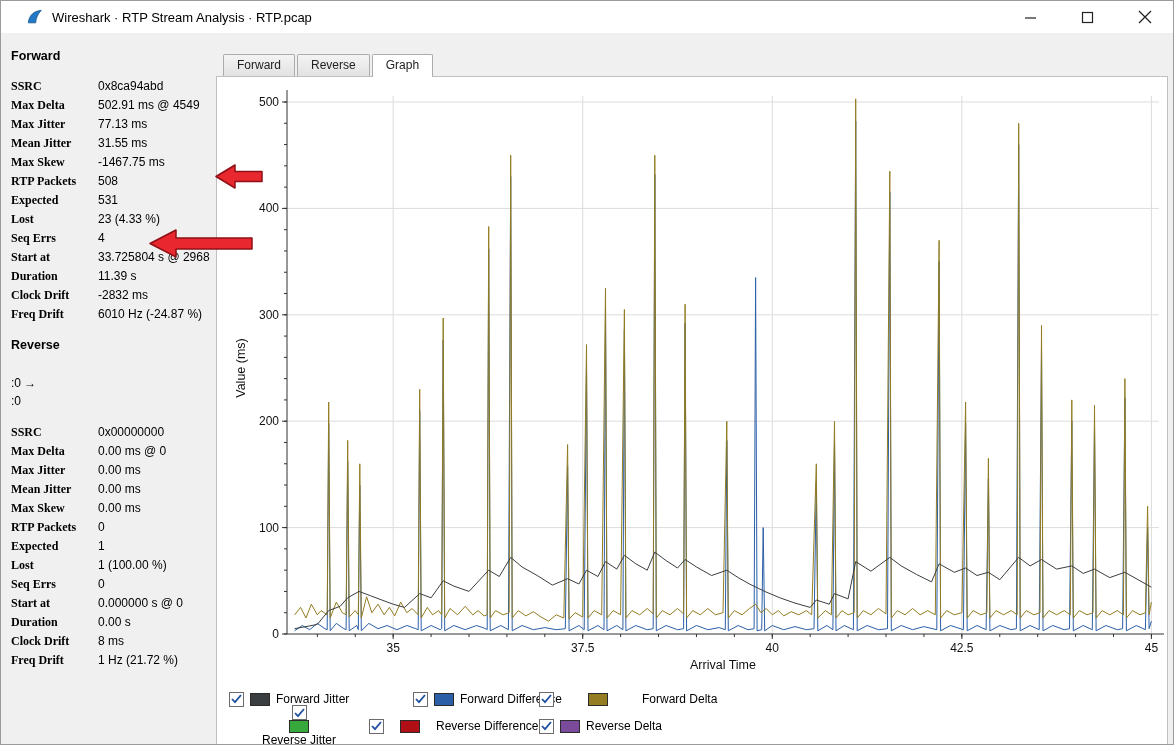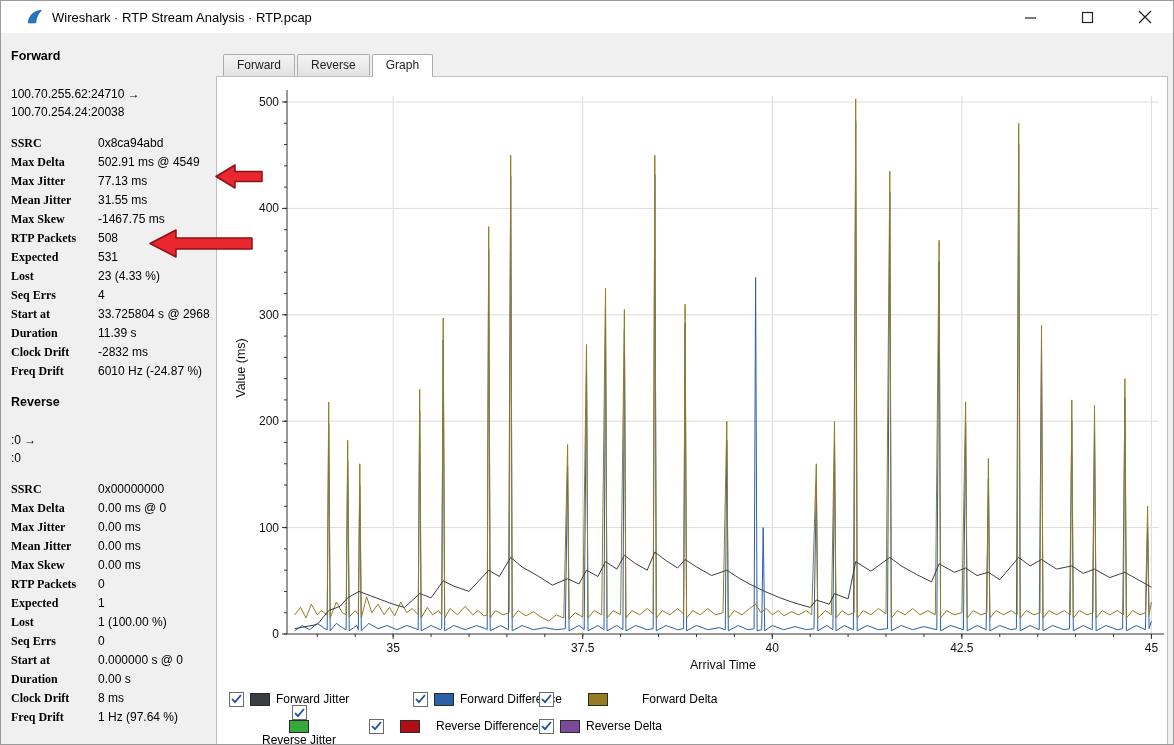--- a/index.html
+++ b/index.html
@@ -68,24 +68,20 @@
             <path d="M1 1 L13 13 M13 1 L1 13" stroke="#222" stroke-width="1.3"></path>
           </svg>
       </div>
     </div>
   </div>
 
   <div class="body">
 
     <div class="left-panel">
       <div class="section-heading">Forward</div>
-      <div class="flow-block">
-        <div class="flow">100.70.255.62:24710 →</div>
-        <div class="flow">100.70.254.24:20038</div>
-      </div>
       <div class="stats" id="forward-stats">
           <div class="stat-row">
             <span class="stat-label">SSRC</span>
             <span class="stat-value">0x8ca94abd</span>
           </div>
           <div class="stat-row">
             <span class="stat-label">Max Delta</span>
             <span class="stat-value">502.91 ms @ 4549</span>
           </div>
           <div class="stat-row">
@@ -183,21 +179,21 @@
           <div class="stat-row">
             <span class="stat-label">Duration</span>
             <span class="stat-value">0.00 s</span>
           </div>
           <div class="stat-row">
             <span class="stat-label">Clock Drift</span>
             <span class="stat-value">8 ms</span>
           </div>
           <div class="stat-row">
             <span class="stat-label">Freq Drift</span>
-            <span class="stat-value">1 Hz (97.64 %)</span>
+            <span class="stat-value">1 Hz (21.72 %)</span>
           </div>
         </div>
     </div>
 
     <div class="main">
       <div class="tabbar">
         <div class="tab">Forward</div>
         <div class="tab">Reverse</div>
         <div class="tab active">Graph</div>
       </div>

